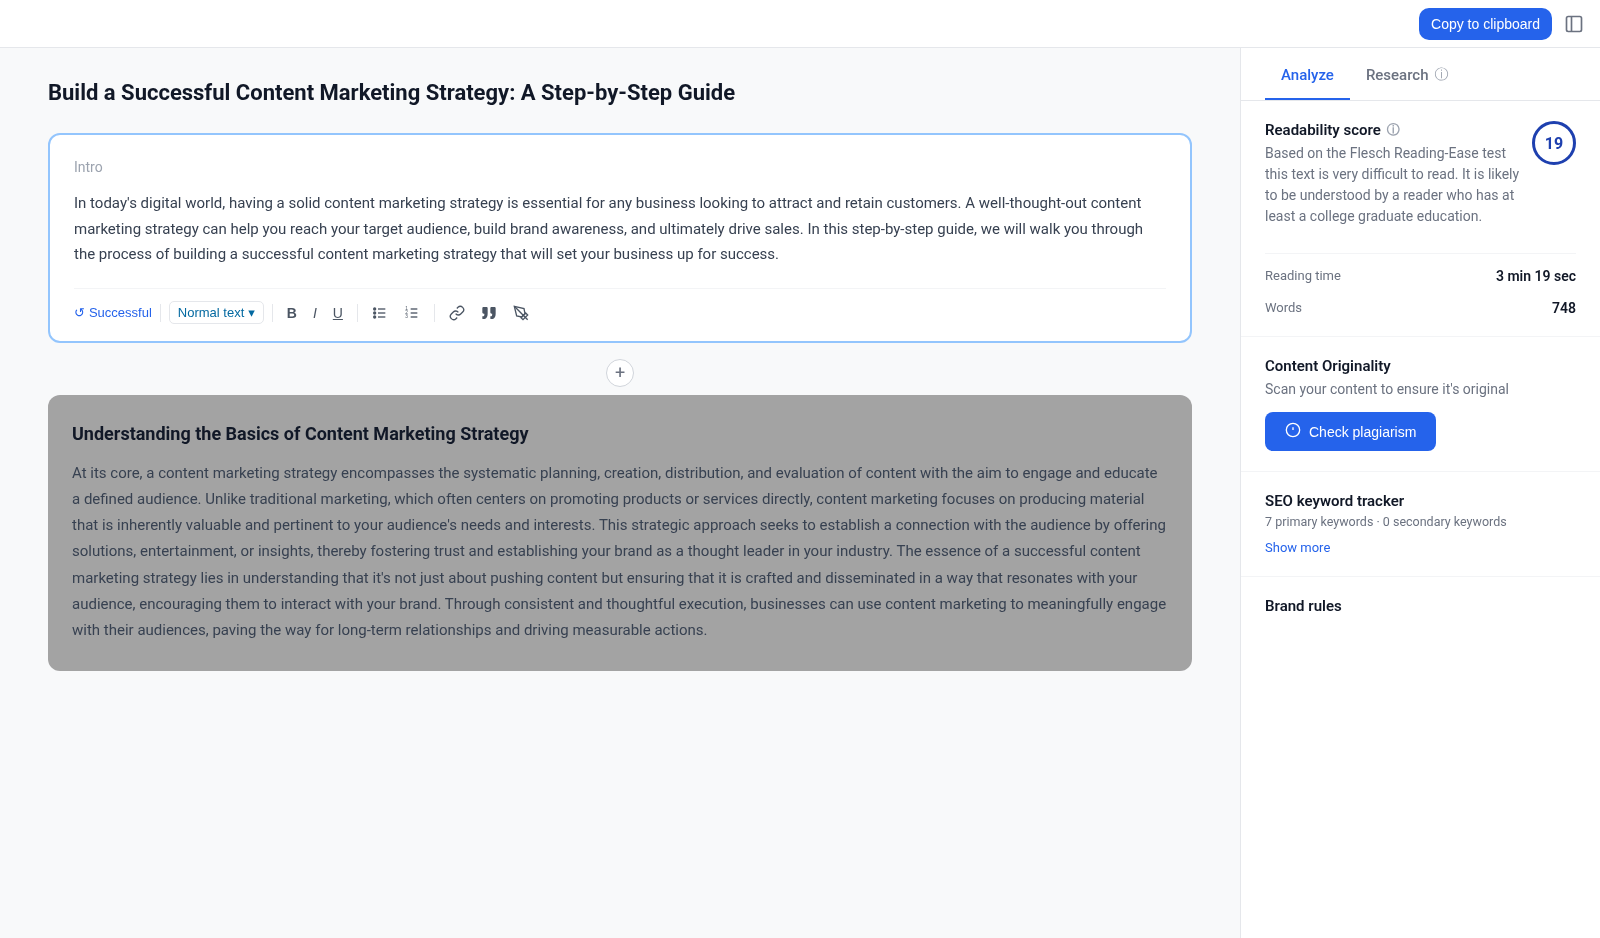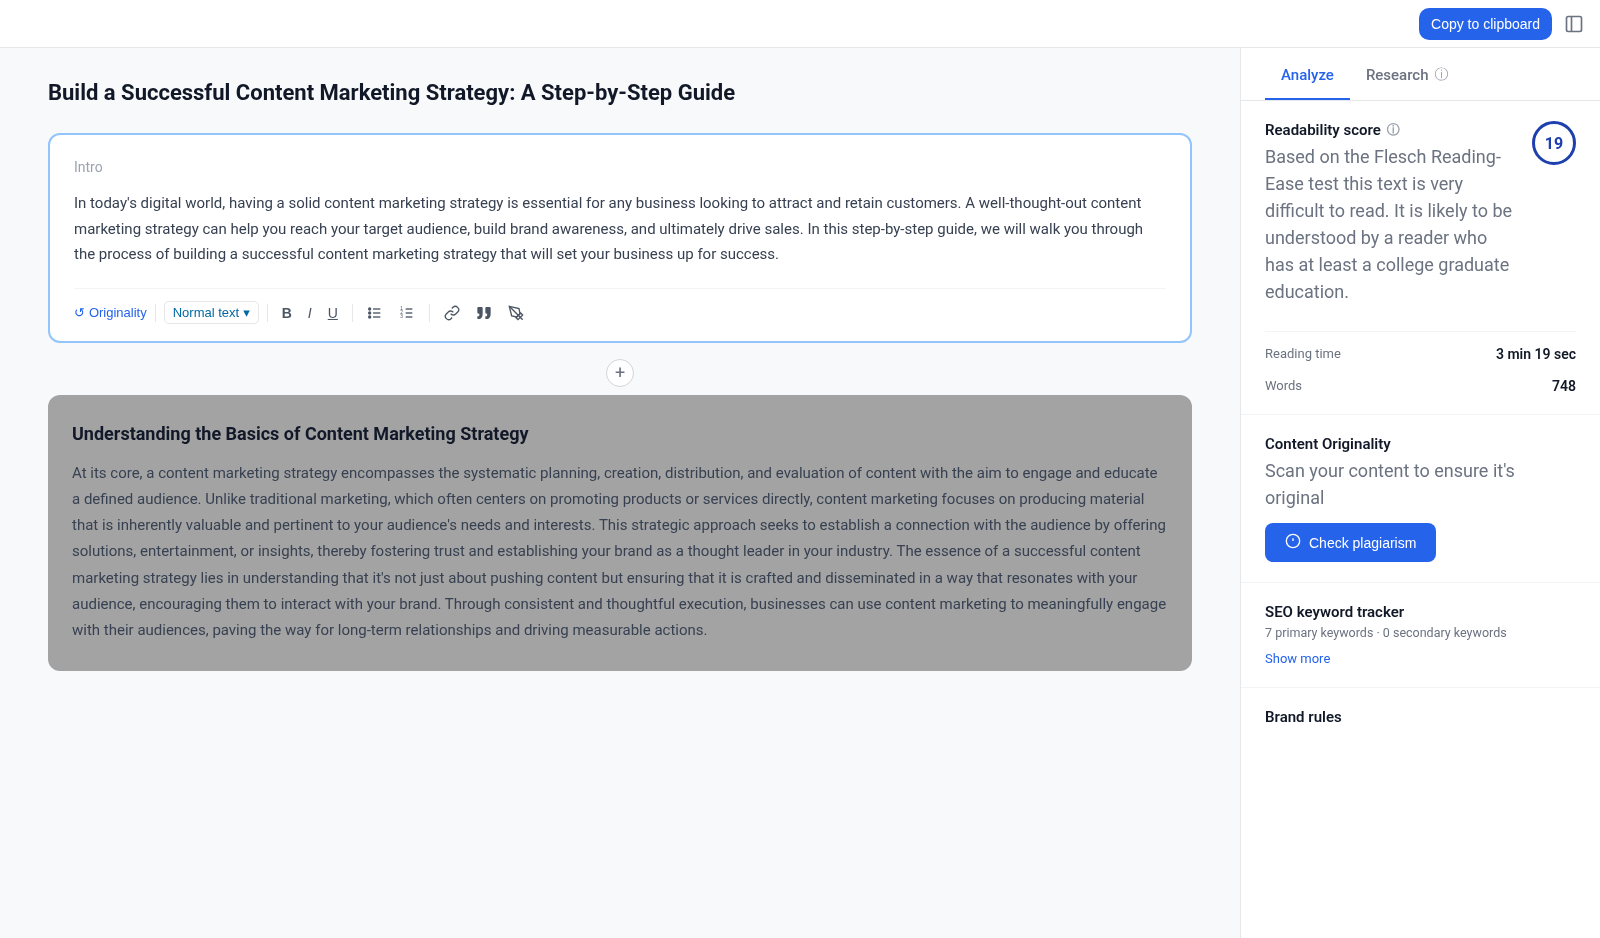--- a/index.html
+++ b/index.html
@@ -238,21 +238,21 @@
       gap: 6px;
       text-align: center;
     }
 
     .section-title .help-icon {
       color: #9ca3af;
       font-size: 13px;
     }
 
     .section-desc {
-      font-size: 18px;
+      font-size: 14px;
       color: #6b7280;
       line-height: 1.5;
       margin-bottom: 12px;
     }
 
     
     .readability-row {
       display: flex;
       align-items: flex-start;
       justify-content: space-between;
@@ -367,21 +367,21 @@
     <div class="doc-title">Build a Successful Content Marketing Strategy: A Step-by-Step Guide</div>
 
     <div class="editor-block">
       <div class="block-label">Intro</div>
 
       <div class="block-text" contenteditable="true" style="">In today's digital world, having a solid content marketing strategy is essential for any business looking to attract and retain customers. A well-thought-out content marketing strategy can help you reach your target audience, build brand awareness, and ultimately drive sales. In this step-by-step guide, we will walk you through the process of building a successful content marketing strategy that will set your business up for success.</div>
 
       <div class="toolbar">
         <button class="regenerate-btn">
           <span>↺</span>
-          <span>Originality</span>
+          <span>Successful</span>
         </button>
         <div class="toolbar-divider"></div>
         <button class="text-style-dropdown">
           <span>Normal text</span>
           <span>▾</span>
         </button>
         <div class="toolbar-divider"></div>
         <button class="toolbar-btn">
             <strong>B</strong>
           </button>

